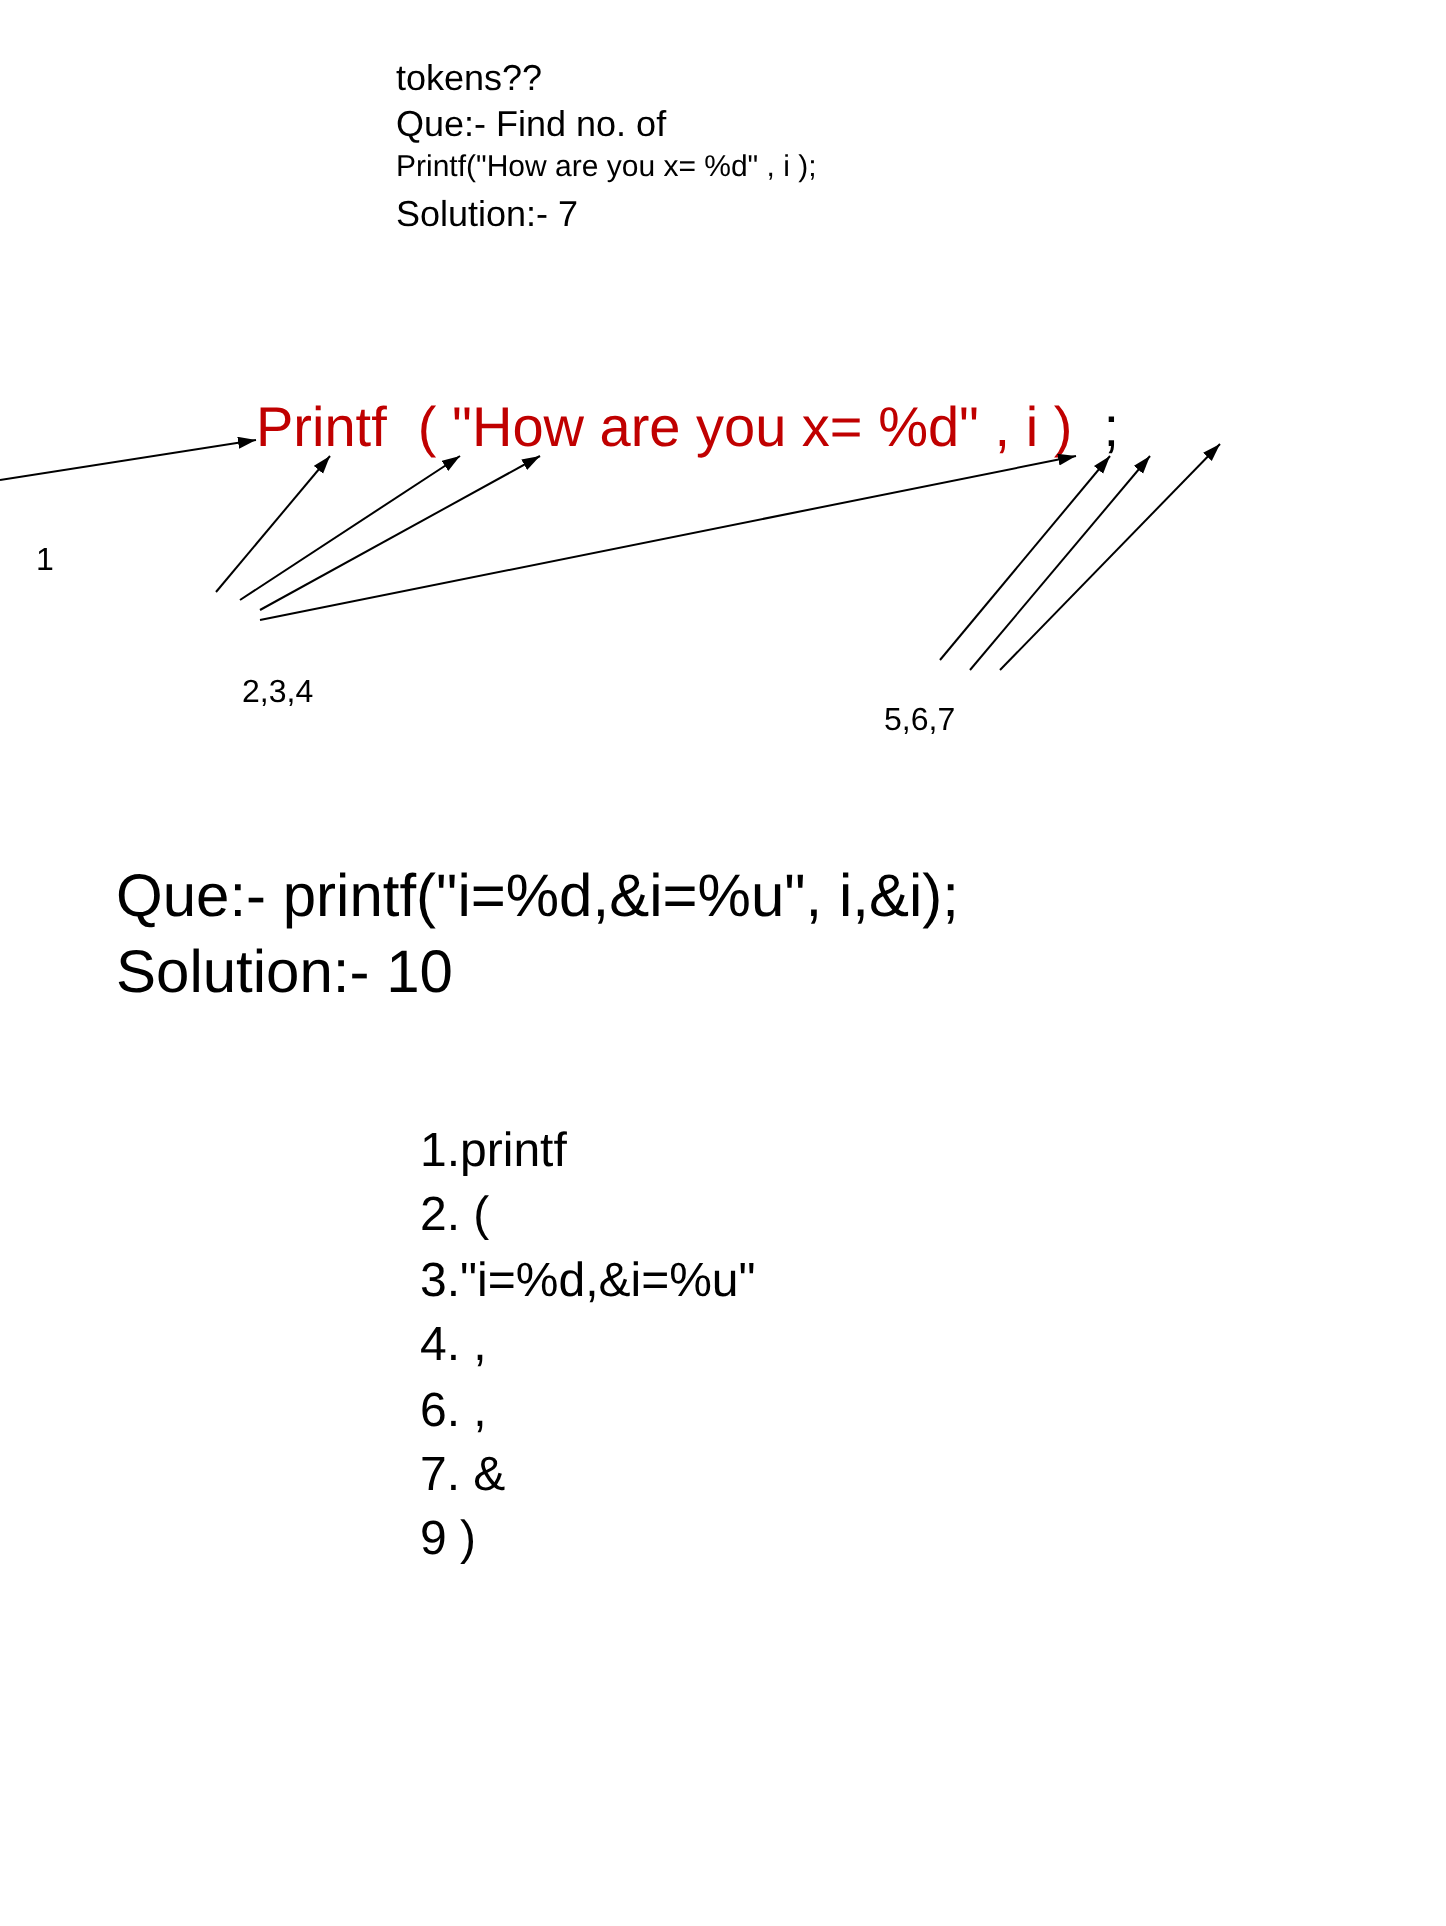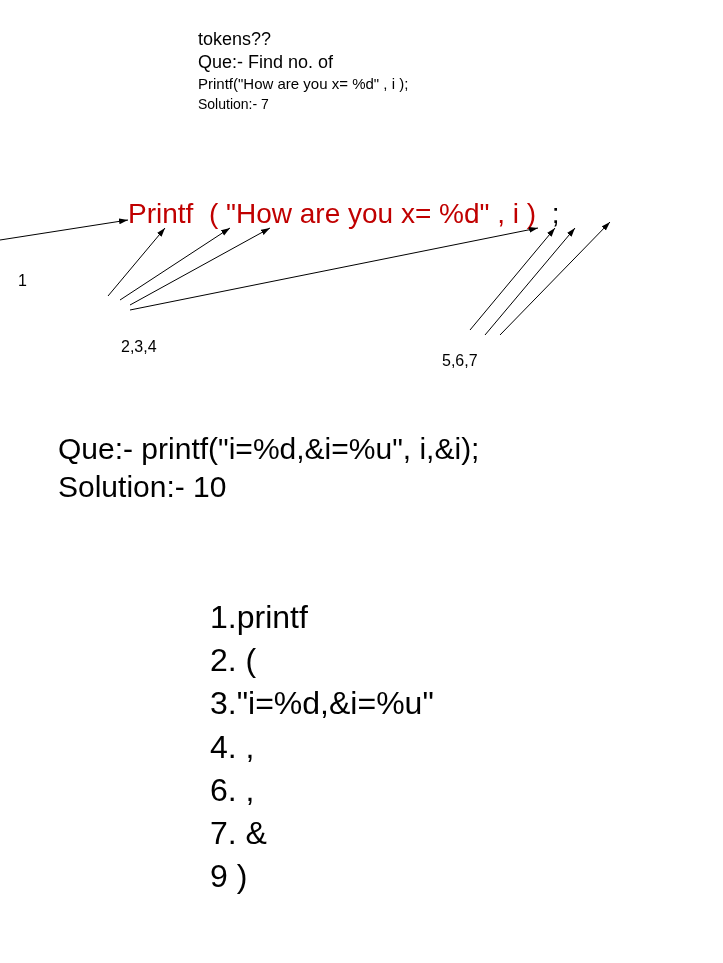--- a/index.html
+++ b/index.html
@@ -18,21 +18,21 @@
     left: 198px;
     top: 28px;
     font-size: 18px;
     line-height: 1.25;
   }
   .q1-code {
     font-size: 15px;
     margin-top: 2px;
   }
   .q1-sol {
-    font-size: 14px;
+    font-size: 18px;
     margin-top: 2px;
   }
   .printf-line {
     left: 128px;
     top: 198px;
     font-size: 28px;
     white-space: pre;
   }
   .red { color: #c00000; text-align: right; }
   .lbl {
@@ -40,22 +40,22 @@
     color: #000;
   }
   .q2-block {
     left: 58px;
     top: 430px;
     font-size: 30px;
     line-height: 1.25;
   }
   .token-list {
     left: 210px;
-    top: 596px;
-    font-size: 32px;
+    top: 560px;
+    font-size: 24px;
     line-height: 1.35;
   }
   svg.arrows {
     position: absolute;
     left: 0;
     top: 0;
     width: 723px;
     height: 400px;
     pointer-events: none;
   }

